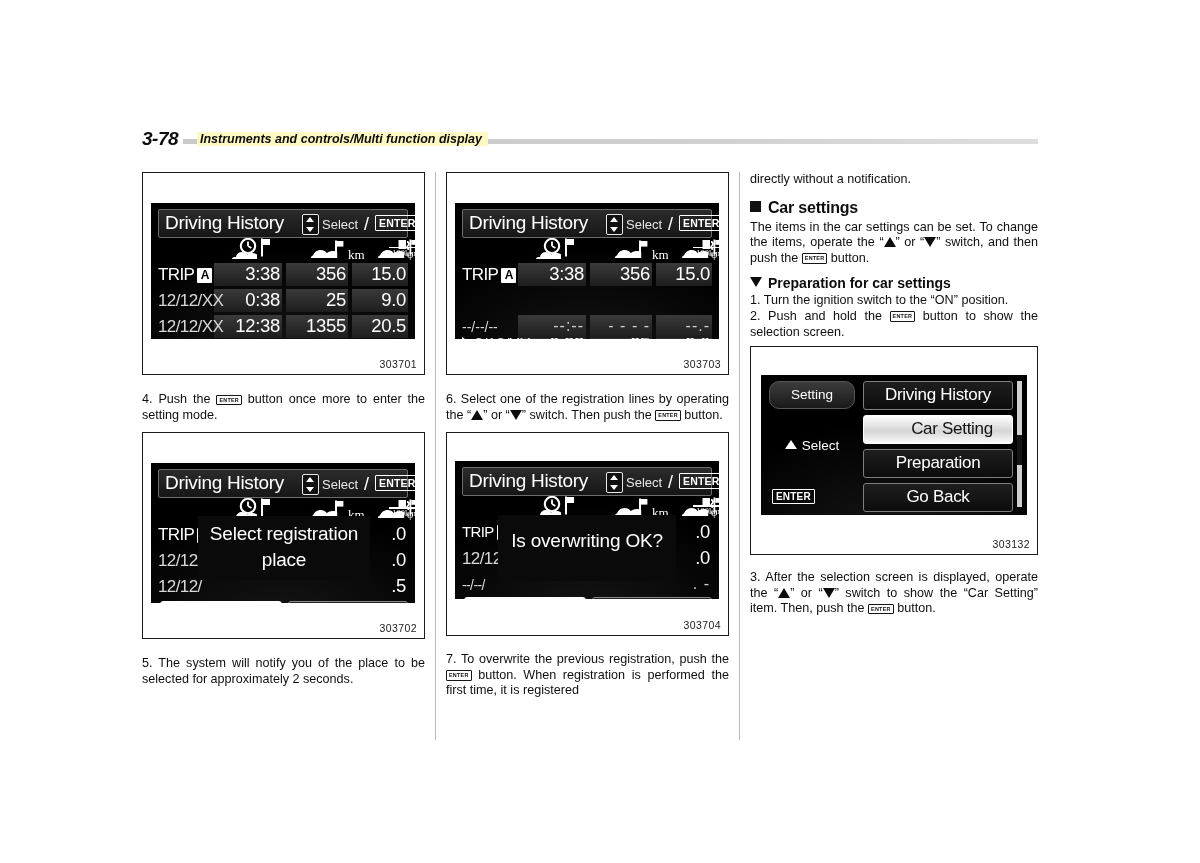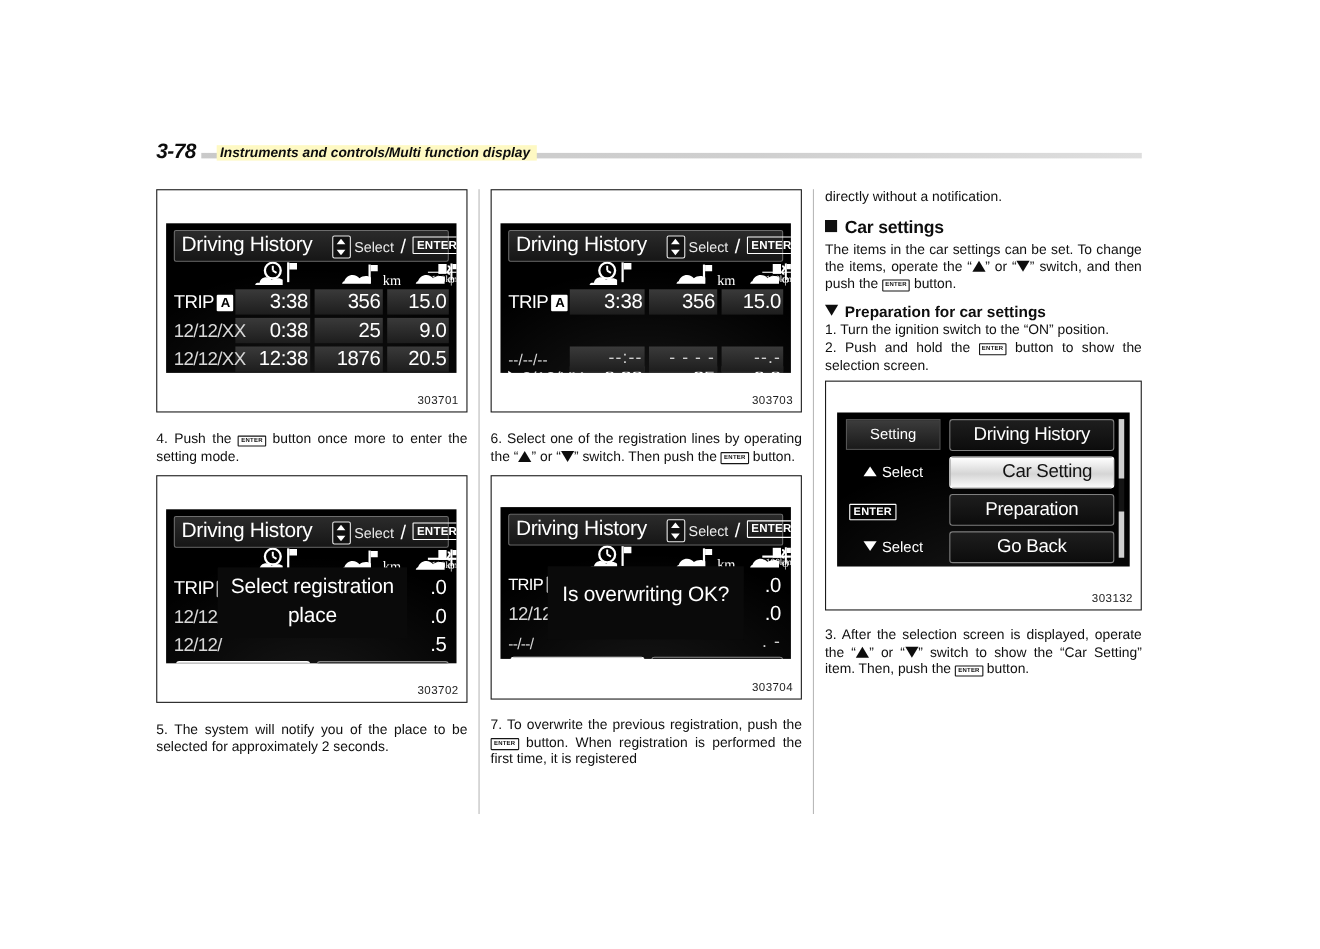--- a/index.html
+++ b/index.html
@@ -118,22 +118,22 @@
   .skey.on{background:linear-gradient(180deg,#fefefe,#d8d8d8 55%,#f4f4f4);
      color:#121212;border-color:#fff;}
 
   
   .popup{position:absolute;background:#0a0a0a;border:1px solid #0a0a0a;
      color:#fff;text-align:center;z-index:5;}
   .popup span{display:block;font-size:19px;line-height:26px;letter-spacing:-0.2px;}
 
   
   .selscreen .left-col{position:absolute;left:8px;top:6px;width:86px;}
-  .lkey{position:relative;height:26px;border-radius:0;color:#fff;font-size:13.5px;
-     text-align:center;line-height:25px;margin-bottom:8px;
+  .lkey{position:relative;height:26px;border-radius:10px;color:#fff;font-size:13.5px;
+     text-align:center;line-height:25px;margin-bottom:24px;
      background:linear-gradient(180deg,#3c3c3c,#1a1a1a);border:1px solid #555;}
   .lkey.flat{background:none;border:none;}
   .lkey .ek{display:inline-block;border:1.4px solid #fff;border-radius:1px;
      font-size:10px;font-weight:bold;line-height:11px;padding:1.5px 3px 1px;letter-spacing:0.2px;}
   .lkey .ar{display:inline-block;width:0;height:0;margin-right:5px;vertical-align:1px;}
   .lkey .ar.up{border-left:6px solid transparent;border-right:6px solid transparent;
      border-bottom:9px solid #fff;}
   .lkey .ar.dn{border-left:6px solid transparent;border-right:6px solid transparent;
      border-top:9px solid #fff;}
   .menu{position:absolute;right:14px;top:6px;width:150px;}
@@ -218,21 +218,21 @@
             <div class="val" style="left:56px;top:2px;width:66px;">0:38</div>
             <div class="val" style="left:128px;top:2px;width:60px;">25</div>
             <div class="val" style="left:192px;top:2px;width:56px;">9.0</div>
           </div>
           <div class="drow" style="top:104px;">
             <div class="band" style="left:56px;width:68px;"></div>
             <div class="band" style="left:128px;width:62px;"></div>
             <div class="band" style="left:194px;width:56px;"></div>
             <div class="lbl dim" style="left:0;top:4px;">12/12/XX</div>
             <div class="val" style="left:52px;top:2px;width:70px;">12:38</div>
-            <div class="val" style="left:124px;top:2px;width:64px;">1876</div>
+            <div class="val" style="left:124px;top:2px;width:64px;">1355</div>
             <div class="val" style="left:190px;top:2px;width:58px;">20.5</div>
           </div>
 
         </div>
       </div>
       <div class="figcode">303701</div>
     </div>
 
     <div style="height:17px;"></div>
     <div class="para-wrap">

